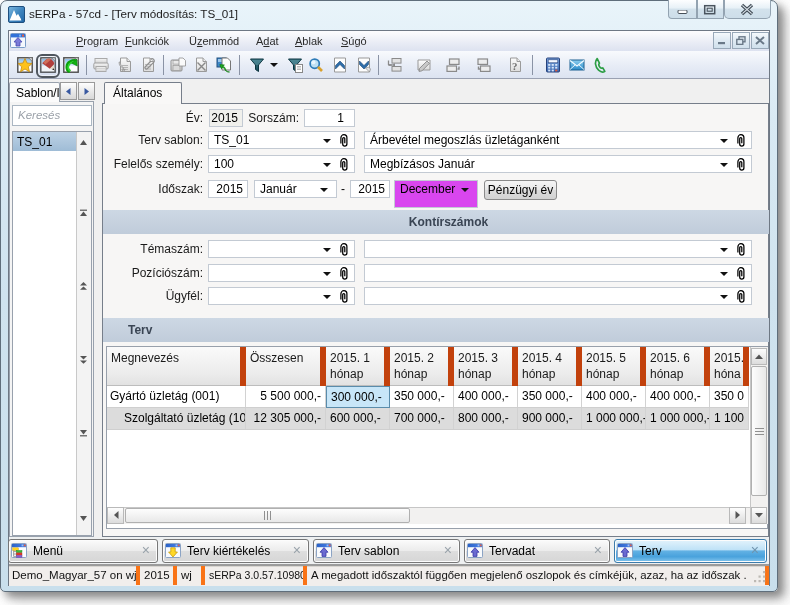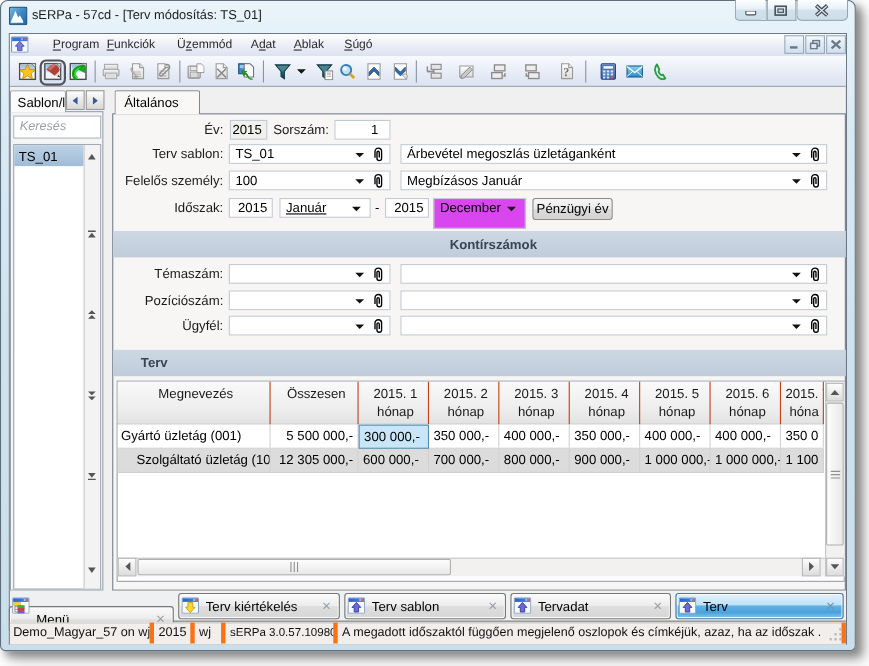--- a/index.html
+++ b/index.html
@@ -21,27 +21,27 @@
 .band{position:absolute;left:103px;width:666px;height:24px;
  background:linear-gradient(180deg,#cdd8e4,#c0ccda);
  font-size:12px;font-weight:bold;color:#3a4554;line-height:24px;padding-left:25px;}
 .tbtn{position:absolute;height:24px;border:1px solid #777;border-radius:3px;
  background:linear-gradient(180deg,#fbfbfb,#ececec 48%,#dedede 52%,#d6d6d6);
  box-shadow:inset 0 0 0 1px #fcfcfc;font-size:12px;color:#000;}
 .tbtn .tx{position:absolute;left:24px;top:4px;}
 .tbtn .x{position:absolute;right:7px;top:2px;color:#98a2aa;font-size:14px;font-weight:normal;}
 .sbcell{position:absolute;top:0;height:19px;border-right:4px solid #f97316;
  line-height:19px;color:#111;padding-left:4px;white-space:nowrap;overflow:hidden;}
-.hdrc{position:absolute;top:0;height:39px;border-right:1px solid #c2410c;
- font-size:12px;color:#1a1a1a;padding:3px 0 0 4px;line-height:16px;overflow:hidden;white-space:nowrap;text-align:center;}
+.hdrc{position:absolute;top:0;height:39px;border-right:6px solid #c2410c;
+ font-size:12px;color:#1a1a1a;padding:3px 0 0 4px;line-height:16px;overflow:hidden;white-space:nowrap;}
 .cell{position:absolute;height:21px;font-size:12px;line-height:21px;
  border-right:1px solid #d2d2d2;overflow:hidden;white-space:nowrap;}
 .num{text-align:right;padding-right:4px;}
 .mon{padding-left:4px;}
-.mi{position:absolute;top:0;height:21px;font-size:11px;color:#2b2b2b;line-height:21px;}
+.mi{position:absolute;top:0;height:21px;font-size:11px;color:#2b2b2b;line-height:21px;margin-left:28px;}
 .mi u{text-decoration:underline;}
 .capb{position:absolute;top:0;height:19px;
  background:linear-gradient(180deg,#fdfeff 0%,#e7f1f7 45%,#d3e2ec 50%,#cddee9 100%);
  border:1px solid #93a3b1;border-top:none;}
 .mdib{position:absolute;top:32px;width:18px;height:17px;
  background:linear-gradient(180deg,#f5f9fc,#dfeaf3 50%,#d0e0ec);
  border:1px solid #98a8b8;}
 </style></head><body>
 <div id="win"></div>
 
@@ -353,21 +353,21 @@
 <svg class="abs" style="left:339px;top:157px" width="11" height="14" viewBox="0 0 11 14">
     <path d="M1.9 10.4 V4.7 A3.0 3.0 0 0 1 7.9 4.7 V10.9 A2.1 2.1 0 0 1 3.7 10.9 V5.6 A1.05 1.05 0 0 1 5.8 5.6 V10.2" fill="none" stroke="#000" stroke-width="1.25"></path>
   </svg>
 <div class="fld" style="left:364px;top:155px;width:388px;height:18px;background:#fff;padding-left:5px;line-height:16px;">Megbízásos Január</div>
 <div class="dar" style="left:720px;top:163px;"></div>
 <svg class="abs" style="left:736px;top:157px" width="11" height="14" viewBox="0 0 11 14">
     <path d="M1.9 10.4 V4.7 A3.0 3.0 0 0 1 7.9 4.7 V10.9 A2.1 2.1 0 0 1 3.7 10.9 V5.6 A1.05 1.05 0 0 1 5.8 5.6 V10.2" fill="none" stroke="#000" stroke-width="1.25"></path>
   </svg>
 <div class="lbl" style="left:73px;top:182px;">Időszak:</div>
 <div class="fld" style="left:208px;top:180px;width:40px;height:18px;background:#fff;text-align:right;padding-right:4px;line-height:16px;">2015</div>
-<div class="fld" style="left:254px;top:180px;width:83px;height:18px;background:#fff;padding-left:5px;line-height:16px;text-decoration:underline;">Január</div>
+<div class="fld" style="left:254px;top:180px;width:83px;height:18px;background:#fff;padding-left:5px;line-height:16px;">Január</div>
 <div class="dar" style="left:320px;top:188px;"></div>
 <div class="abs" style="left:341px;top:182px;font-size:12px;">-</div>
 <div class="fld" style="left:350px;top:180px;width:40px;height:18px;background:#fff;text-align:right;padding-right:4px;line-height:16px;">2015</div>
 <div class="fld" style="left:394px;top:180px;width:84px;height:28px;background:#d946ef;padding-left:5px;line-height:16px;">December</div>
 <div class="dar" style="left:461px;top:188px;"></div>
 <div class="abs" style="left:484px;top:180px;width:73px;height:20px;background:linear-gradient(180deg,#f6f6f6,#e9e9e9 48%,#dcdcdc 52%,#d2d2d2);border:1px solid #8a8a8a;border-radius:3px;font-size:12px;text-align:center;line-height:18px;">Pénzügyi év</div>
 <div class="band" style="top:210px;text-align:center;">Kontírszámok</div>
 <div class="band" style="top:318px;">Terv</div>
 <div class="lbl" style="left:73px;top:242px;">Témaszám:</div>
 <div class="fld" style="left:208px;top:240px;width:147px;height:18px;background:#fff;padding-left:5px;line-height:16px;"></div>
@@ -455,21 +455,21 @@
 <div class="abs" style="left:729px;top:507px;width:17px;height:17px;background:linear-gradient(180deg,#fdfdfd,#ebebeb 55%,#dcdcdc);border:1px solid #b9b9b9;"></div>
 <svg class="abs" style="left:735px;top:511px" width="6" height="8" viewBox="0 0 6 8">
     <path d="M0.5 0 L5 4 L0.5 8 Z" fill="#555"></path>
   </svg>
 <div class="abs" style="left:125px;top:508px;width:285px;height:15px;background:linear-gradient(180deg,#fdfdfd,#e8e8e8);border:1px solid #b0b0b0;border-radius:2px;"></div>
 <svg class="abs" style="left:263px;top:511px" width="9" height="9" viewBox="0 0 9 9">
     <path d="M1.5 0 V9 M4.5 0 V9 M7.5 0 V9" stroke="#909090" stroke-width="1"></path>
   </svg>
 <div class="abs" style="left:9px;top:537px;width:760px;height:27px;background:#eef0f1;"></div>
 <div class="abs" style="left:9px;top:564px;width:760px;height:2px;background:#9b9b9b;"></div>
-<div class="tbtn" style="left:8px;top:539px;width:150px;margin-top:12px;">
+<div class="tbtn" style="left:8px;top:539px;width:150px;">
     <span class="tx">Menü</span>
     <span class="x">×</span>
   </div>
 <svg class="abs" style="left:11px;top:543px" width="16" height="15" viewBox="0 0 16 15">
     <rect x="0.5" y="0.5" width="15" height="14" rx="1" fill="#fbfcfd" stroke="#8ba3c4"></rect>
     <rect x="1" y="1" width="14" height="3.2" fill="url(#tb)"></rect>
     <rect x="10.6" y="1.5" width="1.8" height="1.8" fill="#9cc0f4"></rect>
     <rect x="12.8" y="1.5" width="1.8" height="1.8" fill="#e8603c"></rect>
     <rect x="1.6" y="4.8" width="5.8" height="2.8" fill="#ffd21e" stroke="#b8961a" stroke-width="0.4"></rect>
     <rect x="5.2" y="7.4" width="5.8" height="2.2" fill="#39b939" stroke="#1f8a1f" stroke-width="0.4"></rect>

